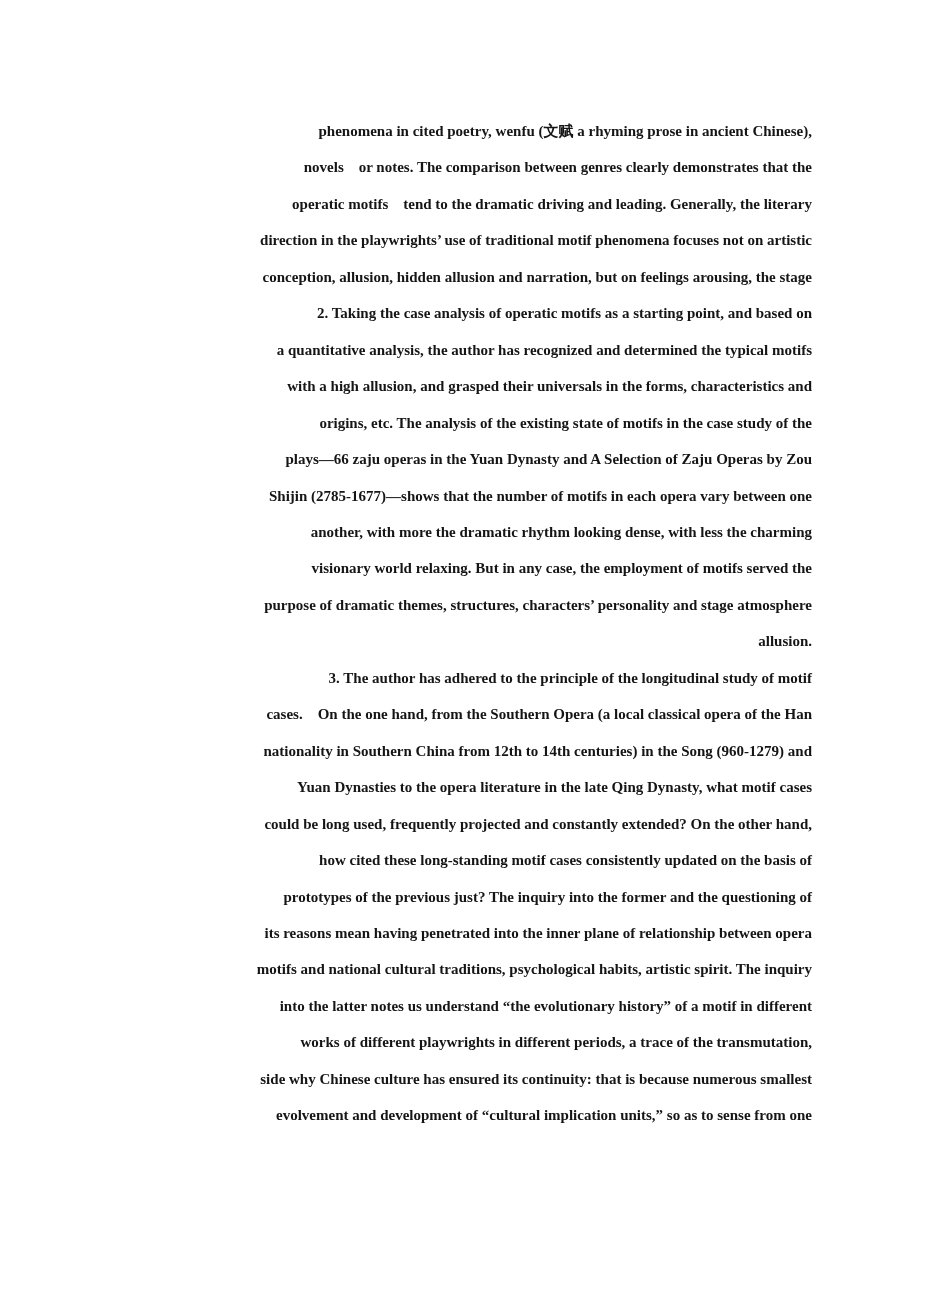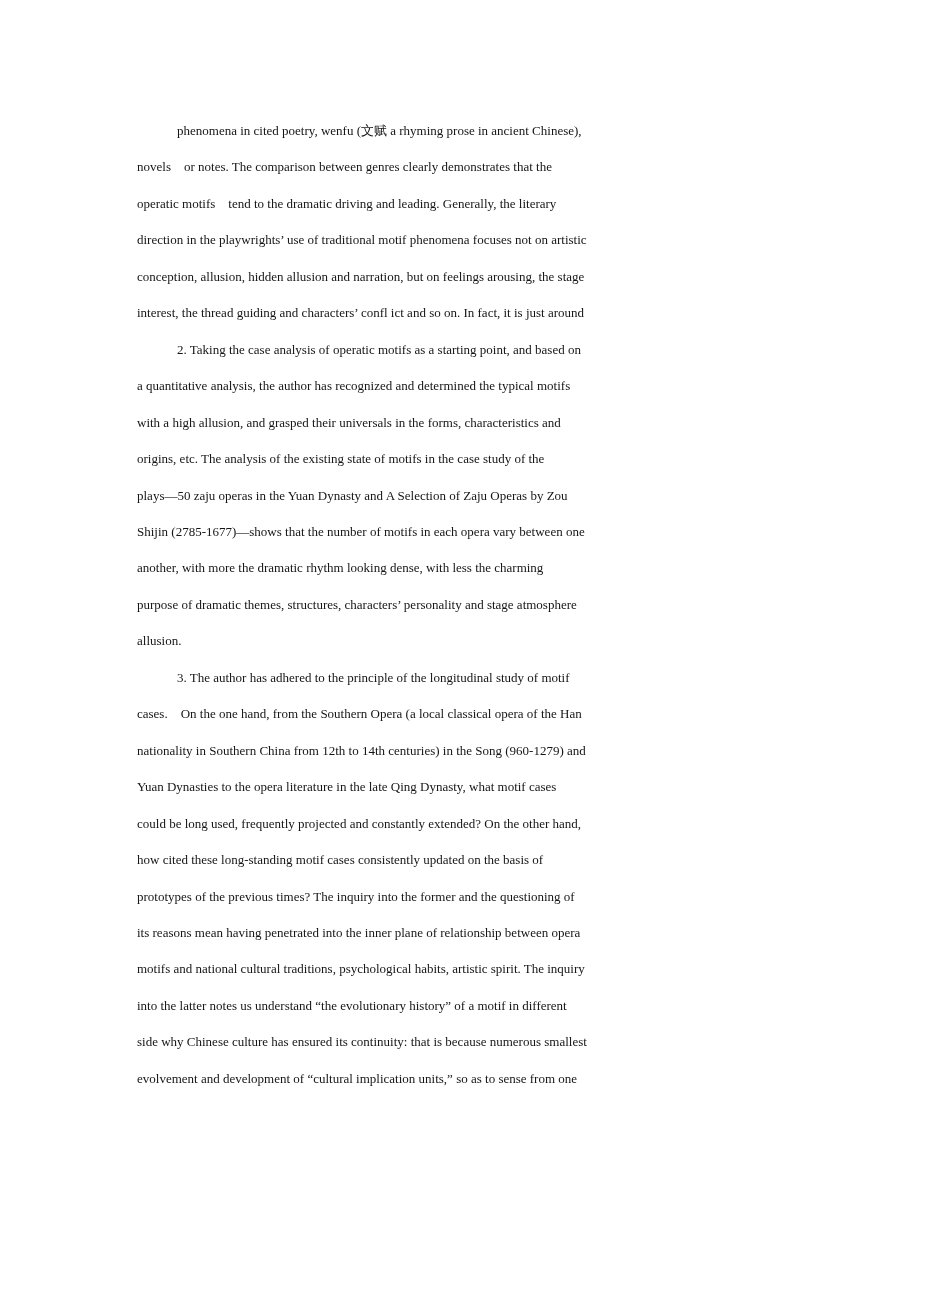--- a/index.html
+++ b/index.html
@@ -15,56 +15,58 @@
     overflow: hidden;
     font-family: "Liberation Serif", "DejaVu Serif", serif;
   }
   .text-block {
     position: absolute;
     left: 137px;
     top: 113px;
     width: 675px;
   }
   .line {
-    font-size: 13px;
+    font-size: 15px;
     line-height: 36.45px;
     white-space: pre;
     color: #151515;
-    font-weight: 400;
+    font-weight: 700;
+    text-align: right;
   }
   .line.first {
     padding-left: 40px;
   }
 </style>
 </head>
 <body>
 
 <div class="page" style="background: rgb(255, 255, 255);">
   <div class="text-block" style="color: rgb(21, 21, 21);">
       <div class="line first">phenomena in cited poetry, wenfu (文赋 a rhyming prose in ancient Chinese),</div>
       <div class="line">novels&nbsp;&nbsp;&nbsp; or notes. The comparison between genres clearly demonstrates that the</div>
       <div class="line">operatic motifs&nbsp;&nbsp;&nbsp; tend to the dramatic driving and leading. Generally, the literary</div>
       <div class="line">direction in the playwrights’ use of traditional motif phenomena focuses not on artistic</div>
       <div class="line">conception, allusion, hidden allusion and narration, but on feelings arousing, the stage</div>
-      <div class="line">interest, the thread guiding and characters’ confl ict and so on. In fact, it is just around</div>
       <div class="line first">2. Taking the case analysis of operatic motifs as a starting point, and based on</div>
       <div class="line">a quantitative analysis, the author has recognized and determined the typical motifs</div>
       <div class="line">with a high allusion, and grasped their universals in the forms, characteristics and</div>
       <div class="line">origins, etc. The analysis of the existing state of motifs in the case study of the</div>
-      <div class="line">plays—50 zaju operas in the Yuan Dynasty and A Selection of Zaju Operas by Zou</div>
+      <div class="line">plays—66 zaju operas in the Yuan Dynasty and A Selection of Zaju Operas by Zou</div>
       <div class="line">Shijin (2785-1677)—shows that the number of motifs in each opera vary between one</div>
       <div class="line">another, with more the dramatic rhythm looking dense, with less the charming</div>
+      <div class="line">visionary world relaxing. But in any case, the employment of motifs served the</div>
       <div class="line">purpose of dramatic themes, structures, characters’ personality and stage atmosphere</div>
       <div class="line">allusion.</div>
       <div class="line first">3. The author has adhered to the principle of the longitudinal study of motif</div>
       <div class="line">cases.&nbsp;&nbsp;&nbsp; On the one hand, from the Southern Opera (a local classical opera of the Han</div>
       <div class="line">nationality in Southern China from 12th to 14th centuries) in the Song (960-1279) and</div>
       <div class="line">Yuan Dynasties to the opera literature in the late Qing Dynasty, what motif cases</div>
       <div class="line">could be long used, frequently projected and constantly extended? On the other hand,</div>
       <div class="line">how cited these long-standing motif cases consistently updated on the basis of</div>
-      <div class="line">prototypes of the previous times? The inquiry into the former and the questioning of</div>
+      <div class="line">prototypes of the previous just? The inquiry into the former and the questioning of</div>
       <div class="line">its reasons mean having penetrated into the inner plane of relationship between opera</div>
       <div class="line">motifs and national cultural traditions, psychological habits, artistic spirit. The inquiry</div>
       <div class="line">into the latter notes us understand “the evolutionary history” of a motif in different</div>
+      <div class="line">works of different playwrights in different periods, a trace of the transmutation,</div>
       <div class="line">side why Chinese culture has ensured its continuity: that is because numerous smallest</div>
       <div class="line">evolvement and development of “cultural implication units,” so as to sense from one</div>
     </div>
 </div>
 
 </body></html>

